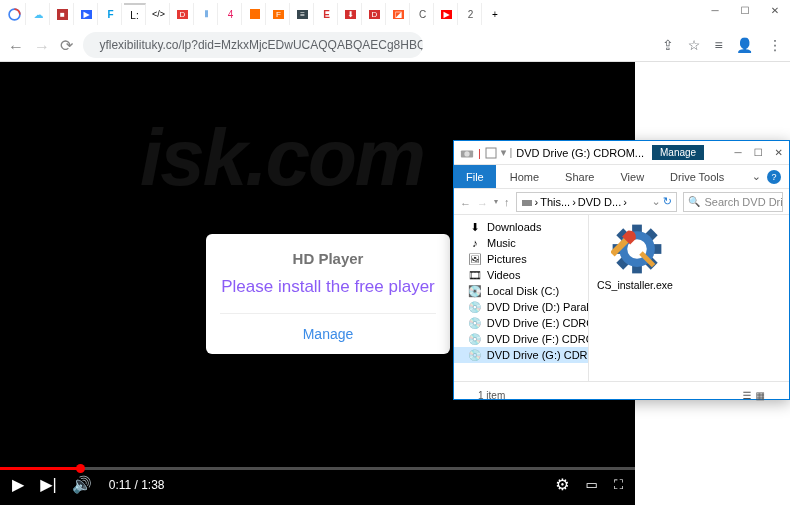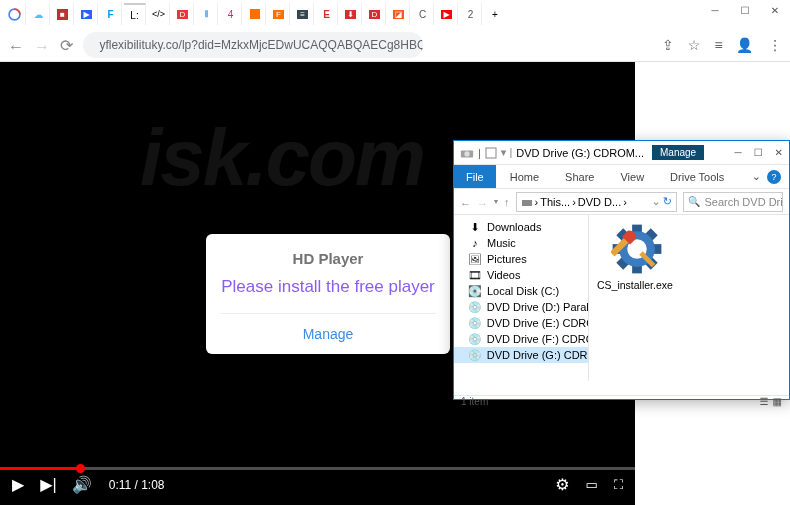--- a/index.html
+++ b/index.html
@@ -59,21 +59,21 @@
 .bc { display: flex; align-items: center; gap: 2px; border: 1px solid #ccc; height: 20px; padding: 0 4px; flex: 1; overflow: hidden; white-space: nowrap; }
 .search-box { border: 1px solid #ccc; height: 20px; width: 100px; padding: 0 4px; color: #888; display: flex; align-items: center; gap: 4px; overflow: hidden; white-space: nowrap; }
 .exp-body { display: flex; height: 166px; }
 .tree { width: 135px; border-right: 1px solid #e5e5e5; padding: 4px 0; font-size: 11px; overflow: hidden; }
 .tree-item { display: flex; align-items: center; gap: 5px; padding: 2px 4px 2px 14px; white-space: nowrap; }
 .tree-item.sel { background: #cce8ff; }
 .tree-ico { width: 14px; height: 12px; display: flex; align-items: center; justify-content: center; }
 .content { flex: 1; padding: 8px; }
 .file-item { width: 80px; font-size: 10.5px; }
 .file-icon { width: 52px; height: 52px; margin: 0 auto 4px; }
-.exp-status { height: 20px; border-top: 1px solid #e5e5e5; display: flex; align-items: flex-start; padding: 0 7px; font-size: 10px; color: #555; margin-top: 14px; }
+.exp-status { height: 20px; border-top: 1px solid #e5e5e5; display: flex; align-items: flex-end; padding: 0 24px; font-size: 10px; color: #555; }
 .view-ico { margin-left: auto; display: flex; gap: 4px; }
 
 svg { display: block; }
 </style>
 </head>
 <body>
 
 <div class="browser-chrome">
   <div class="win-controls">
     <div class="win-btn">─</div>
@@ -181,21 +181,21 @@
 
     <div class="vid-controls">
       <div class="progress">
         <div class="progress-fill"></div>
       </div>
       <div class="ctrl-row">
         <span class="ctrl-icon">▶</span>
         <span class="ctrl-icon">▶|</span>
         <span class="ctrl-icon">🔊</span>
         <span class="time-disp">
-          <span>0:11</span> / <span>1:08</span>
+          <span>0:11</span> / <span>1:38</span>
         </span>
         <span class="spacer"></span>
         <span class="ctrl-icon">⚙</span>
         <span class="ctrl-icon" style="font-size:13px">▭</span>
         <span class="ctrl-icon" style="font-size:13px">⛶</span>
       </div>
     </div>
   </div>
 </div>
 

